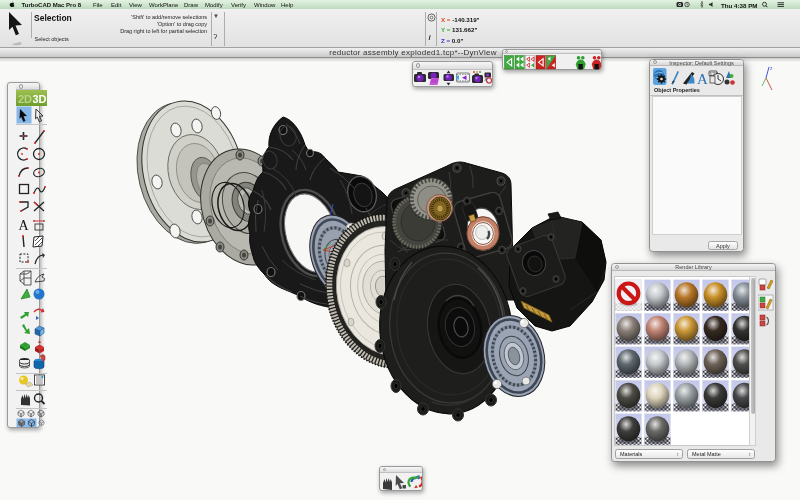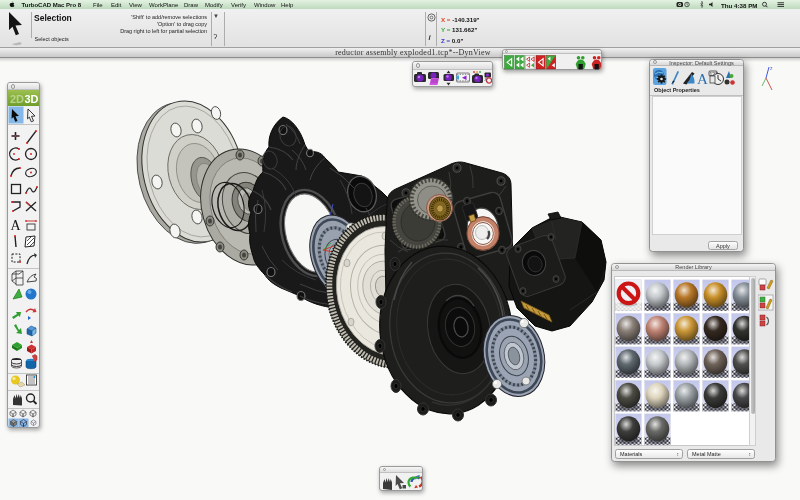--- a/index.html
+++ b/index.html
@@ -108,21 +108,21 @@
     <div><span style="color:#d42;">X = </span>-140.319"</div>
     <div><span style="color:#3a3;">Y = </span>131.662"</div>
     <div><span style="color:#33c;">Z = </span>0.0"</div>
   </div>
 </div>
 
 <div id="titlebar" class="abs">
   <div class="tl" style="left:2.6px;  background:radial-gradient(circle at 35% 30%, #ff9d94, #e8574a); border:0.6px solid #c4473c;"></div>
   <div class="tl" style="left:10.5px; background:radial-gradient(circle at 35% 30%, #ffe9a0, #f0b73e); border:0.6px solid #c09232;"></div>
   <div class="tl" style="left:18.7px; background:radial-gradient(circle at 35% 30%, #c4ec96, #82c843); border:0.6px solid #6da13a;"></div>
-  <span style="position:relative;left:13px;font-family:Liberation Serif, serif;">reductor assembly exploded1.tcp*--DynView</span>
+  <span style="position:relative;left:13px;">reductor assembly exploded1.tcp*--DynView</span>
 </div>
 
 <div id="canvas" class="abs">
   <div class="topshadow"></div>
   <svg class="abs" style="left:0;top:0;" width="800" height="442" viewBox="0 58 800 442">
 
   <g>
     <ellipse cx="188" cy="173" rx="49.5" ry="71.5" fill="#a9a9a1" stroke="#3c3c3c" stroke-width="0.8" transform="rotate(-14 188 173)"></ellipse>
     <ellipse cx="193" cy="171.5" rx="49.5" ry="71.5" fill="#dcdcd6" stroke="#32322e" stroke-width="1" transform="rotate(-14 193 171.5)"></ellipse>
     <ellipse cx="193.5" cy="171.5" rx="45" ry="66.5" fill="none" stroke="#a0a098" stroke-width="0.8" transform="rotate(-14 193.5 171.5)"></ellipse>
@@ -405,21 +405,21 @@
   </g>
   </svg>
   <svg class="abs" style="left:756px;top:6px;" width="24" height="34" viewBox="0 0 24 34">
     <path d="M13 3 l-3 11" stroke="#4455dd" stroke-width="1" fill="none"></path>
     <path d="M10 14 l6 12" stroke="#cc5544" stroke-width="1" fill="none"></path>
     <path d="M10 14 l-4 8" stroke="#44aa44" stroke-width="0.8" fill="none"></path>
     <text x="14" y="6" font-size="5" fill="#5566cc">z</text>
   </svg>
 </div>
 
-<div class="pal" style="left:7px;top:82px;width:33px;height:346px;background:#f2f2f2;">
+<div class="pal" style="left:7px;top:82px;width:33px;height:346px;background:#f2f2f2;padding-left:8px;">
   <div class="tbar">
       <div class="cc"></div>
     </div>
   <svg width="31" height="337" viewBox="0 0 31 337" style="display:block;">
 
     <defs>
       <linearGradient id="grn" x1="0" y1="0" x2="0" y2="1">
         <stop offset="0" stop-color="#9cc050"></stop>
           <stop offset="1" stop-color="#6f9e2c"></stop>
       </linearGradient>

